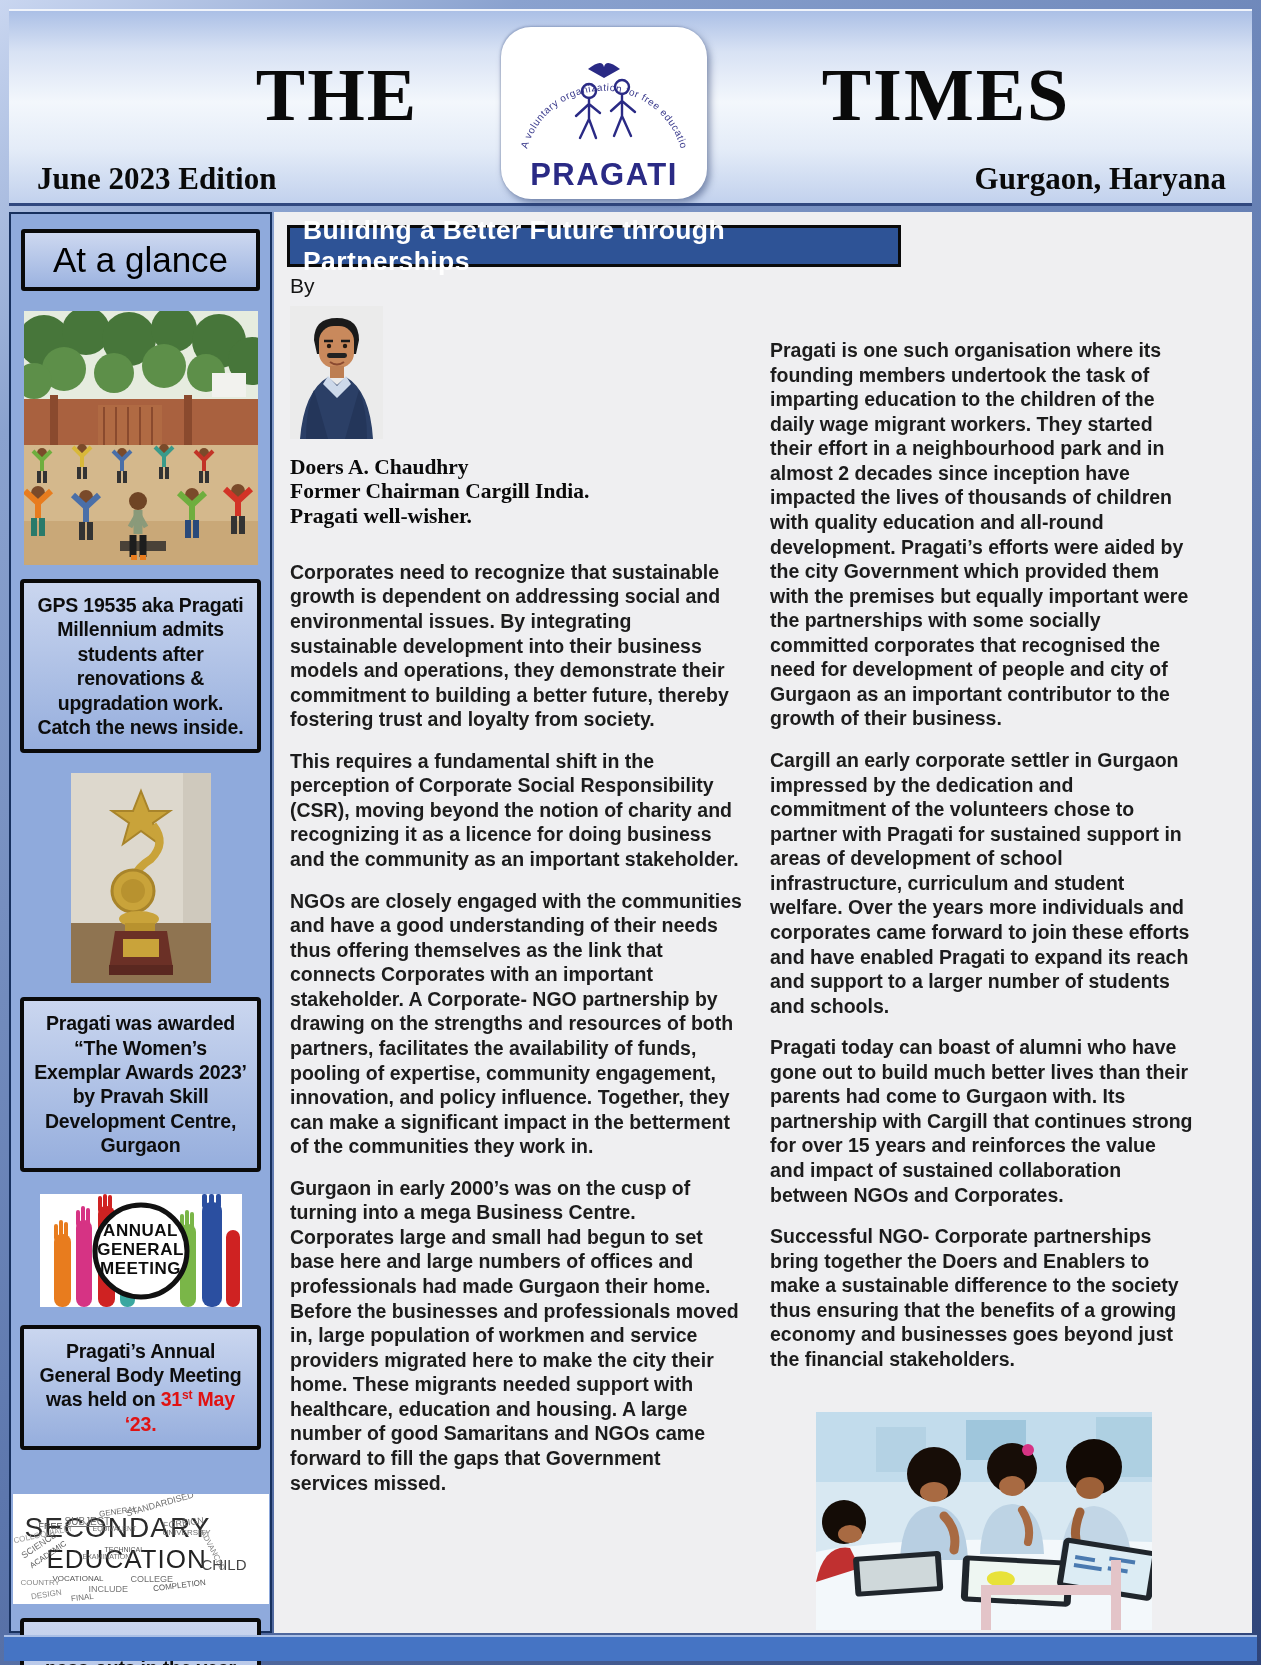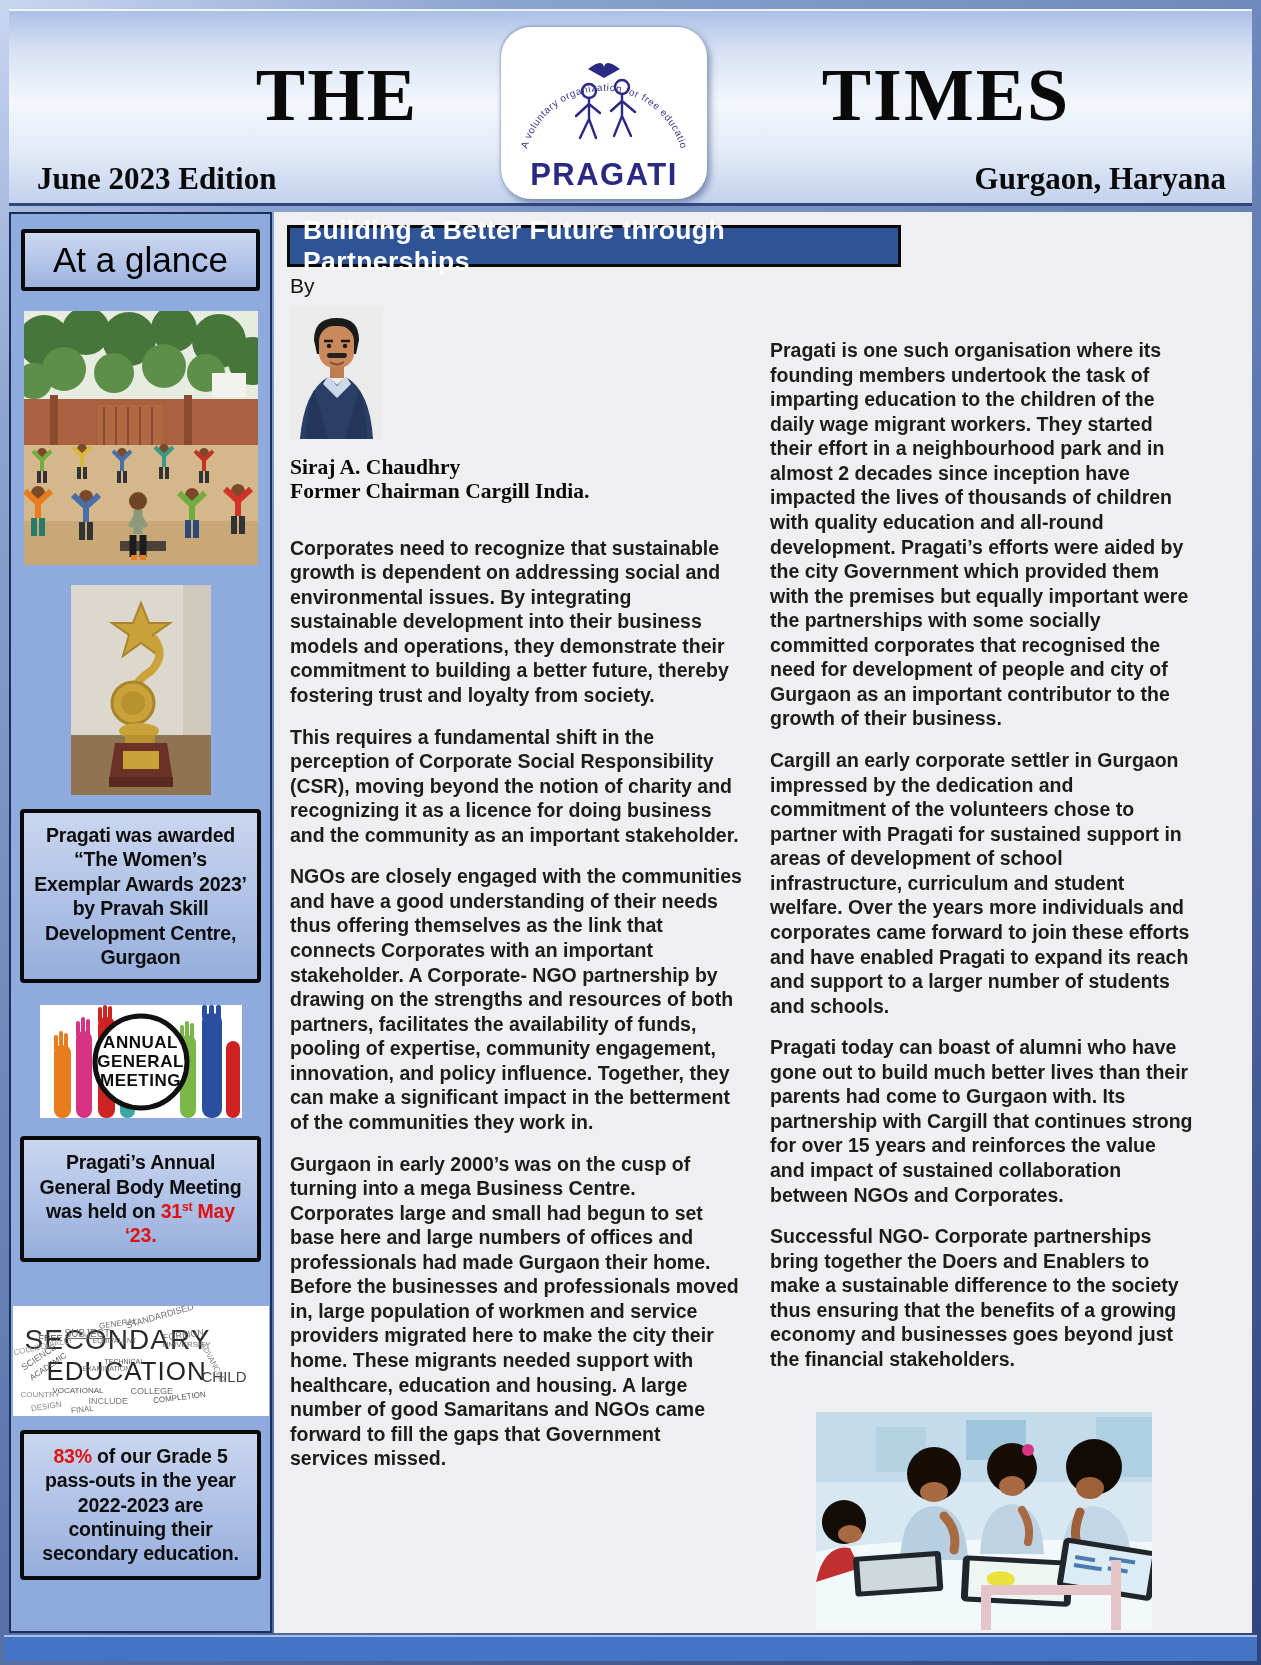--- a/index.html
+++ b/index.html
@@ -192,20 +192,21 @@
             <circle cx="0" cy="0" r="9" fill="#6f4425"></circle>
             <path d="M0,9 v24" stroke="#8a9a7a" stroke-width="9"></path>
             <path d="M0,12 l-8,14 M0,12 l8,14" stroke="#8a9a7a" stroke-width="5"></path>
             <path d="M-5,34 v22 M5,34 v22" stroke="#1d1d1d" stroke-width="7"></path>
             <rect x="-7" y="54" width="6" height="5" fill="#e87c1e"></rect>
             <rect x="2" y="54" width="6" height="5" fill="#e87c1e"></rect>
           </g>
       </g>
     </svg>
 
+    <div class="caption">GPS 19535 aka Pragati Millennium admits students after renovations &amp; upgradation work. Catch the news inside.</div>
 
     <svg class="side-img" width="140" height="210" viewBox="0 0 140 210">
       <rect width="140" height="210" fill="#ddd8cd"></rect>
       <rect x="112" y="0" width="28" height="210" fill="#cfc9bd"></rect>
       <rect x="0" y="150" width="140" height="60" fill="#8f7451"></rect>
       <g>
         <polygon points="70,18 78,38 99,38 82,50 88,71 70,58 52,71 58,50 41,38 62,38" fill="#c9a33a" stroke="#a8842a" stroke-width="2"></polygon>
         <path d="M82,52 q14,18 -2,34 q-26,16 -14,40" stroke="#c9a33a" stroke-width="8" fill="none"></path>
         <circle cx="62" cy="118" r="21" fill="#c9a33a" stroke="#a8842a" stroke-width="3"></circle>
         <circle cx="62" cy="118" r="12" fill="#b8922f"></circle>
@@ -323,22 +324,23 @@
           <path d="M34,35 h9 M51,35 h9" stroke="#1a1a1a" stroke-width="2.4"></path>
           <rect x="37" y="47" width="20" height="5" rx="2.4" fill="#222"></rect>
           <path d="M40,56 q7,5 14,0" stroke="#8a4a30" stroke-width="2" fill="none"></path>
           <rect x="40" y="60" width="14" height="12" fill="#bd7e52"></rect>
           <path d="M10,133 q4,-48 28,-62 l9,8 l9,-8 q24,14 27,62 z" fill="#2b3f66"></path>
           <path d="M38,70 l9,10 l9,-10 l5,8 l-14,14 l-14,-14 z" fill="#cdd9ea"></path>
           <path d="M24,84 l14,49 h-22 q0,-30 8,-49 z" fill="#24365a"></path>
           <path d="M69,84 l-14,49 h22 q0,-30 -8,-49 z" fill="#24365a"></path>
         </svg>
         <div class="author-block">
-          <div>Siraj A. Chaudhry</div>
+          <div>Doers A. Chaudhry</div>
           <div>Former Chairman Cargill India.</div>
+          <div>Pragati well-wisher.</div>
         </div>
         <div class="paras">
             <p>Corporates need to recognize that sustainable growth is dependent on addressing social and environmental issues. By integrating sustainable development into their business models and operations, they demonstrate their commitment to building a better future, thereby fostering trust and loyalty from society.</p>
             <p>This requires a fundamental shift in the perception of Corporate Social Responsibility (CSR), moving beyond the notion of charity and recognizing it as a licence for doing business and the community as an important stakeholder.</p>
             <p>NGOs are closely engaged with the communities and have a good understanding of their needs thus offering themselves as the link that connects Corporates with an important stakeholder. A Corporate- NGO partnership by drawing on the strengths and resources of both partners, facilitates the availability of funds, pooling of expertise, community engagement, innovation, and policy influence. Together, they can make a significant impact in the betterment of the communities they work in.</p>
             <p>Gurgaon in early 2000’s was on the cusp of turning into a mega Business Centre. Corporates large and small had begun to set base here and large numbers of offices and professionals had made Gurgaon their home. Before the businesses and professionals moved in, large population of workmen and service providers migrated here to make the city their home. These migrants needed support with healthcare, education and housing. A large number of good Samaritans and NGOs came forward to fill the gaps that Government services missed.</p>
           </div>
       </div>
 
       <div class="col-right">

